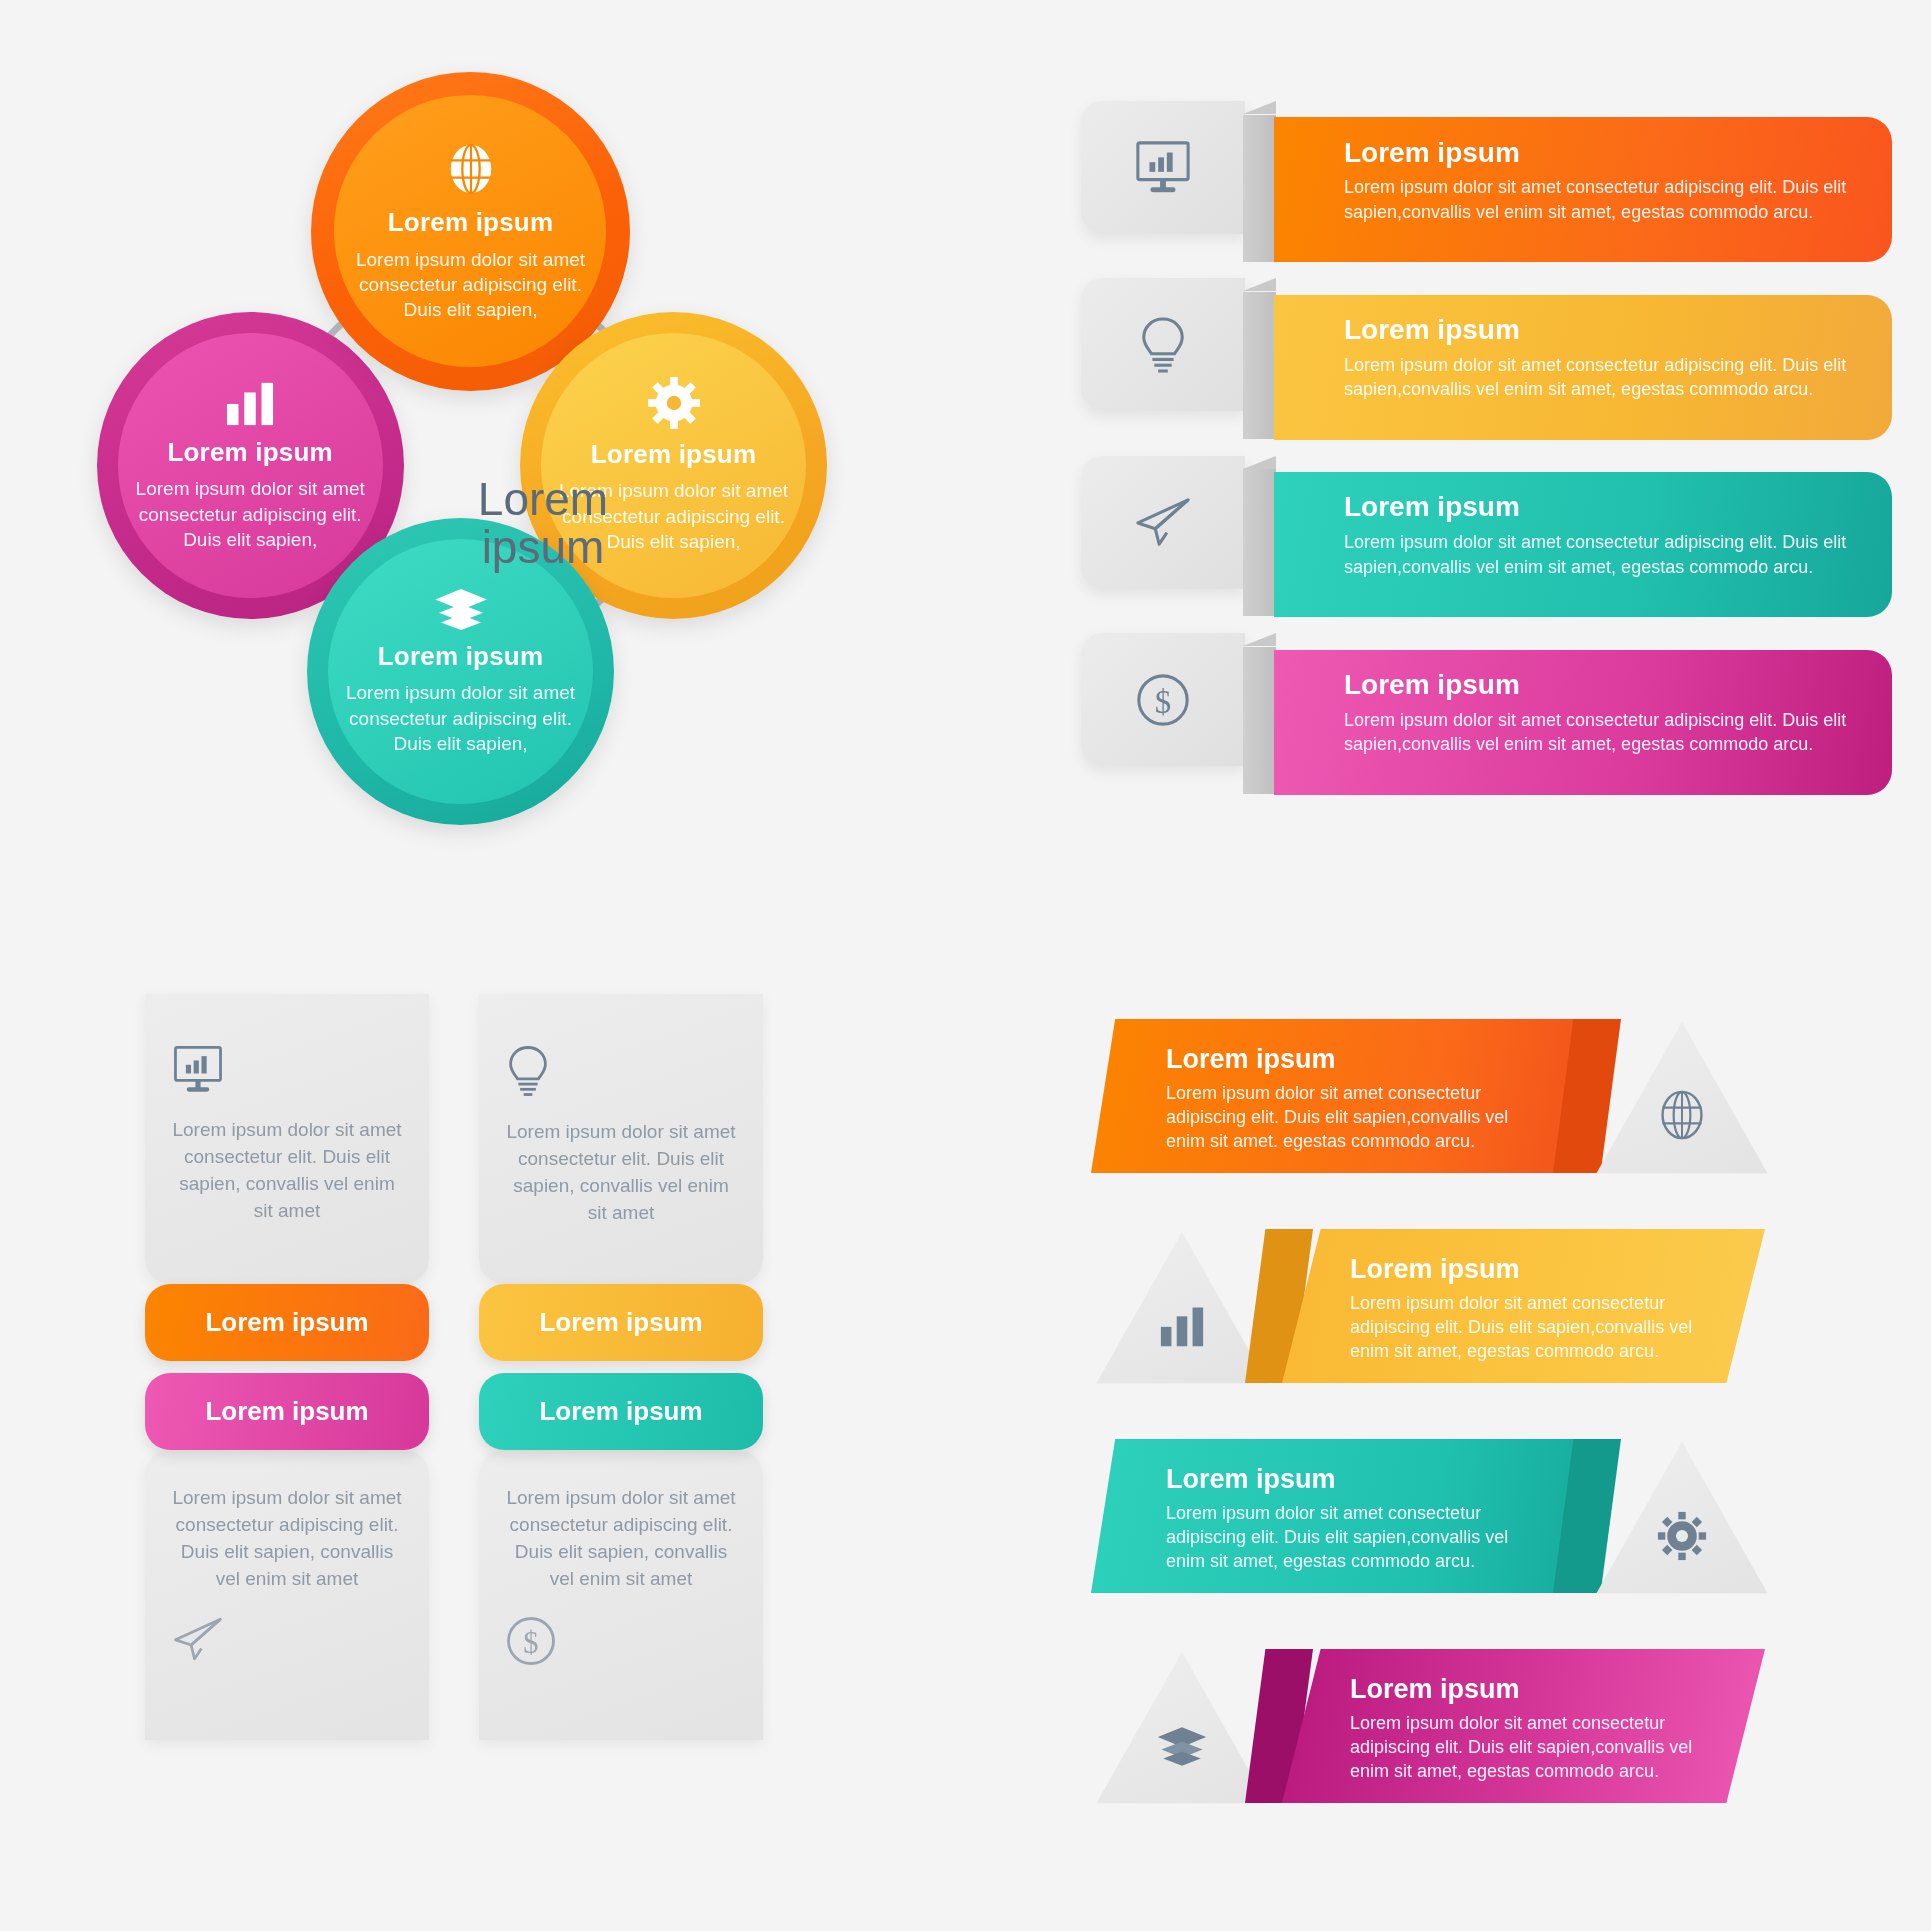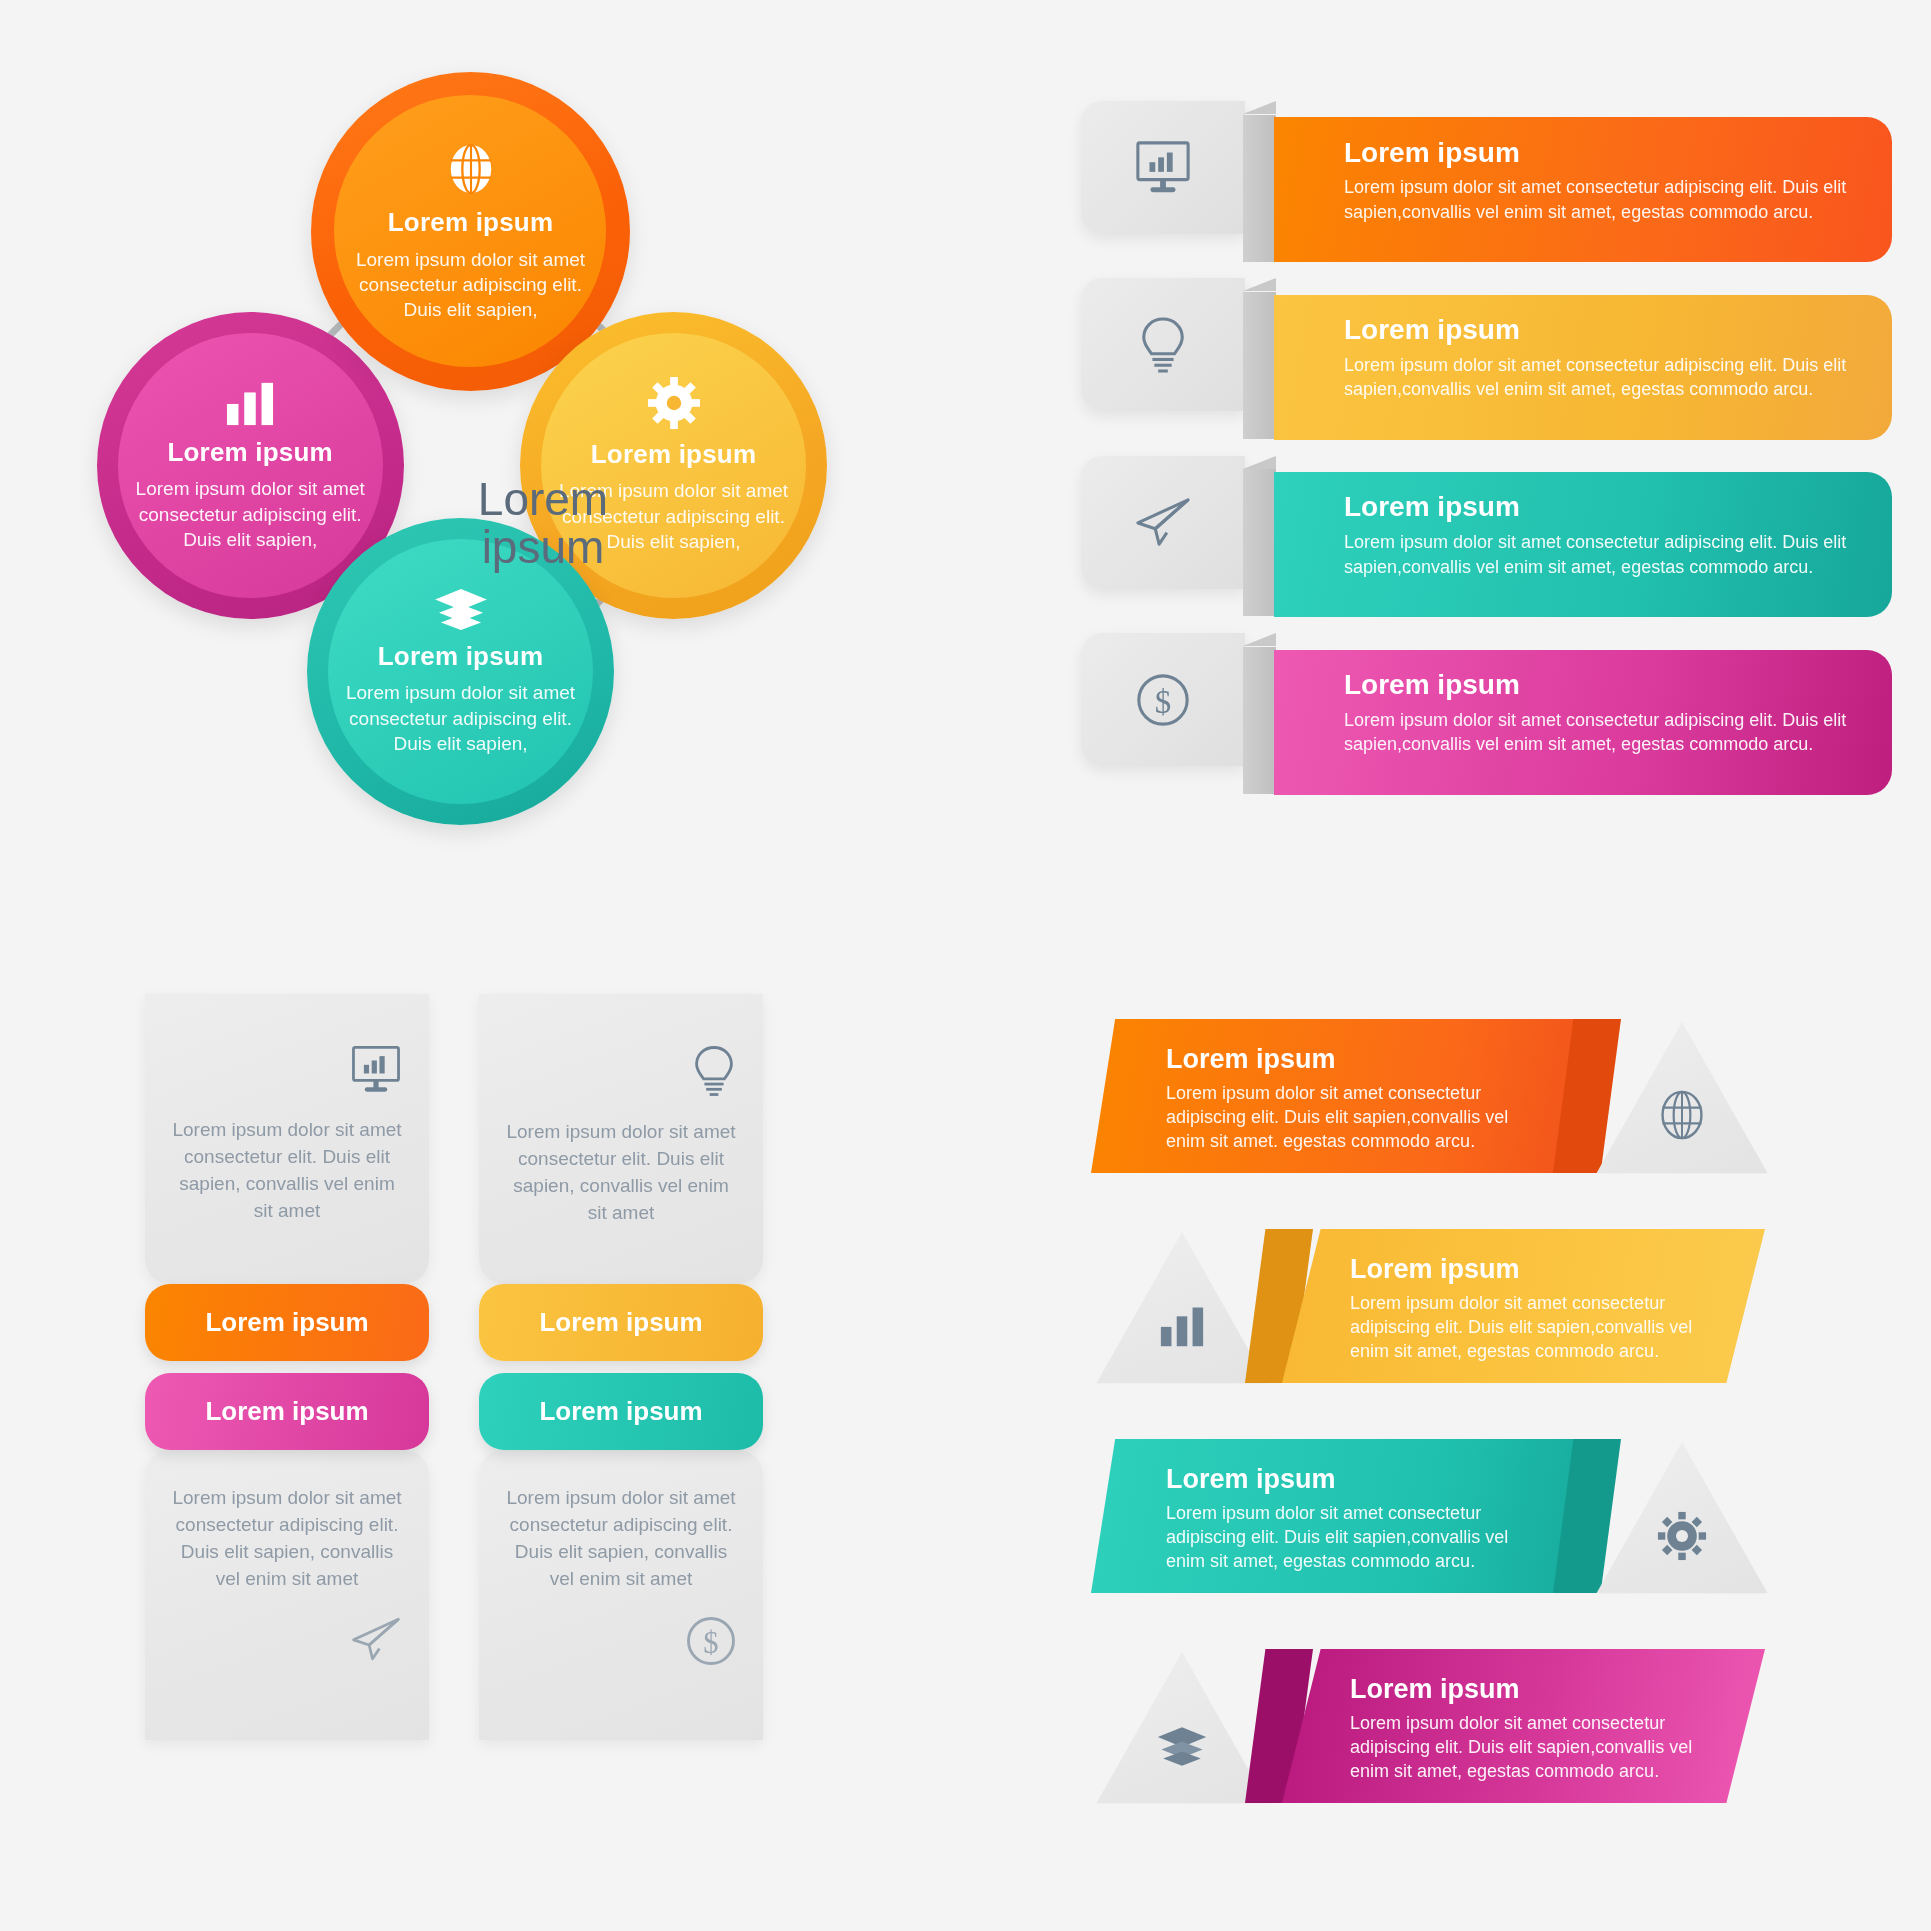--- a/index.html
+++ b/index.html
@@ -90,21 +90,21 @@
 
   
   .cards { position: absolute; left: 145px; top: 994px; width: 714px; }
   .card-grid { display: flex; flex-wrap: wrap; gap: 39px 50px; }
   .card { width: 284px; position: relative; }
   .card-grey {
     background: linear-gradient(160deg,#EDEDED 0%,#E3E3E3 100%);
     border-radius: 25px;
     padding: 35px 25px 39px;
     box-shadow: 0 4.8px 13.5px rgba(0,0,0,0.06);
-    display: flex; flex-direction: column; align-items: flex-end;
+    display: flex; flex-direction: column; align-items: flex-start;
   }
   .card-grey.tall { min-height: 290px; }
   .card-icon { margin-bottom: 21px; }
   .card-body { font-size: 19px; line-height: 1.42; color: #8e9aa6; text-align: center; }
   .card-pill {
     border-radius: 25px; height: 77px; color: #fff;
     display: flex; align-items: center; justify-content: center;
     font-size: 26px; font-weight: 700;
     box-shadow: 0 5.8px 13.5px rgba(0,0,0,0.10);
   }

